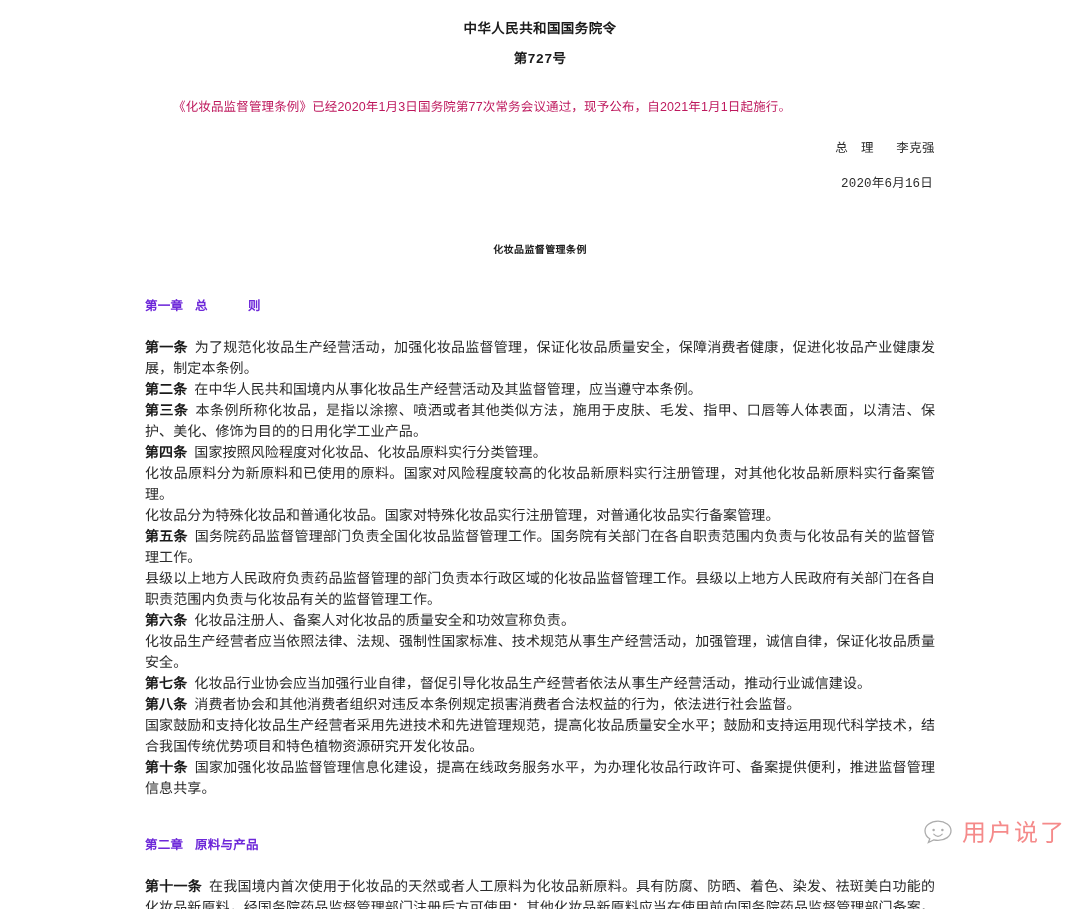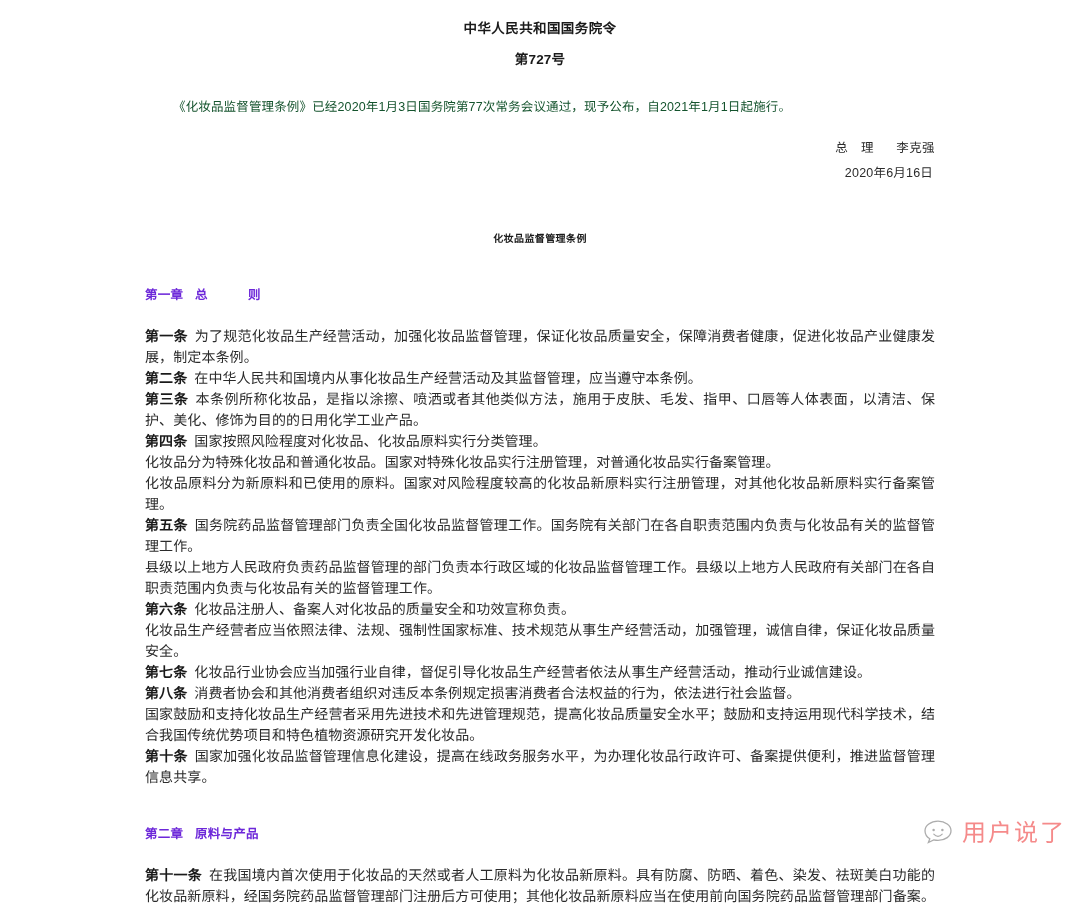--- a/index.html
+++ b/index.html
@@ -44,42 +44,43 @@
     line-height: 18px;
   }
   .decree-number {
     text-align: center;
     font-weight: bold;
     font-size: 13.5px;
     letter-spacing: 0.2px;
     color: #1a1a1a;
     margin-top: 13px;
     line-height: 18px;
+    font-family: Liberation Mono, monospace;
   }
 
   .preamble {
     margin-top: 28px;
     font-size: 12.5px;
     line-height: 21px;
-    color: #14532d;
+    color: #be185d;
     text-indent: 28px;
     letter-spacing: 0.15px;
   }
 
   .signature-block {
     margin-top: 20px;
     text-align: right;
     font-size: 12.5px;
     line-height: 21px;
     color: #2b2b2b;
   }
   .sig-name { letter-spacing: 0.2px; }
   .sig-name .role { letter-spacing: 5px; }
   .sig-name .person { margin-left: 14px; letter-spacing: 0.4px; margin-top: 21px; }
-  .sig-date { margin-top: 4px; letter-spacing: 0.2px; padding-right: 2px; }
+  .sig-date { margin-top: 15px; letter-spacing: 0.2px; padding-right: 2px; font-family: Liberation Mono, monospace; }
 
   
   .reg-title {
     text-align: center;
     font-weight: bold;
     font-size: 10px;
     letter-spacing: 0.4px;
     color: #1a1a1a;
     margin-top: 46px;
     line-height: 18px;
@@ -174,22 +175,22 @@
 
     <div class="chapter chapter-1">
       <span class="ch-num">第一章</span><span class="ch-name spaced">总　则</span>
     </div>
 
     <div class="body-block" id="chapter1-body">
         <p class="para"><span class="artno">第一条</span><span>为了规范化妆品生产经营活动，加强化妆品监督管理，保证化妆品质量安全，保障消费者健康，促进化妆品产业健康发展，制定本条例。</span></p>
         <p class="para"><span class="artno">第二条</span><span>在中华人民共和国境内从事化妆品生产经营活动及其监督管理，应当遵守本条例。</span></p>
         <p class="para"><span class="artno">第三条</span><span>本条例所称化妆品，是指以涂擦、喷洒或者其他类似方法，施用于皮肤、毛发、指甲、口唇等人体表面，以清洁、保护、美化、修饰为目的的日用化学工业产品。</span></p>
         <p class="para"><span class="artno">第四条</span><span>国家按照风险程度对化妆品、化妆品原料实行分类管理。</span></p>
+        <p class="para"><span>化妆品原料分为新原料和已使用的原料。国家对风险程度较高的化妆品新原料实行注册管理，对其他化妆品新原料实行备案管理。</span></p>
         <p class="para"><span>化妆品分为特殊化妆品和普通化妆品。国家对特殊化妆品实行注册管理，对普通化妆品实行备案管理。</span></p>
-        <p class="para"><span>化妆品原料分为新原料和已使用的原料。国家对风险程度较高的化妆品新原料实行注册管理，对其他化妆品新原料实行备案管理。</span></p>
         <p class="para"><span class="artno">第五条</span><span>国务院药品监督管理部门负责全国化妆品监督管理工作。国务院有关部门在各自职责范围内负责与化妆品有关的监督管理工作。</span></p>
         <p class="para"><span>县级以上地方人民政府负责药品监督管理的部门负责本行政区域的化妆品监督管理工作。县级以上地方人民政府有关部门在各自职责范围内负责与化妆品有关的监督管理工作。</span></p>
         <p class="para"><span class="artno">第六条</span><span>化妆品注册人、备案人对化妆品的质量安全和功效宣称负责。</span></p>
         <p class="para"><span>化妆品生产经营者应当依照法律、法规、强制性国家标准、技术规范从事生产经营活动，加强管理，诚信自律，保证化妆品质量安全。</span></p>
         <p class="para"><span class="artno">第七条</span><span>化妆品行业协会应当加强行业自律，督促引导化妆品生产经营者依法从事生产经营活动，推动行业诚信建设。</span></p>
         <p class="para"><span class="artno">第八条</span><span>消费者协会和其他消费者组织对违反本条例规定损害消费者合法权益的行为，依法进行社会监督。</span></p>
         <p class="para"><span>国家鼓励和支持化妆品生产经营者采用先进技术和先进管理规范，提高化妆品质量安全水平；鼓励和支持运用现代科学技术，结合我国传统优势项目和特色植物资源研究开发化妆品。</span></p>
         <p class="para"><span class="artno">第十条</span><span>国家加强化妆品监督管理信息化建设，提高在线政务服务水平，为办理化妆品行政许可、备案提供便利，推进监督管理信息共享。</span></p>
       </div>
 

